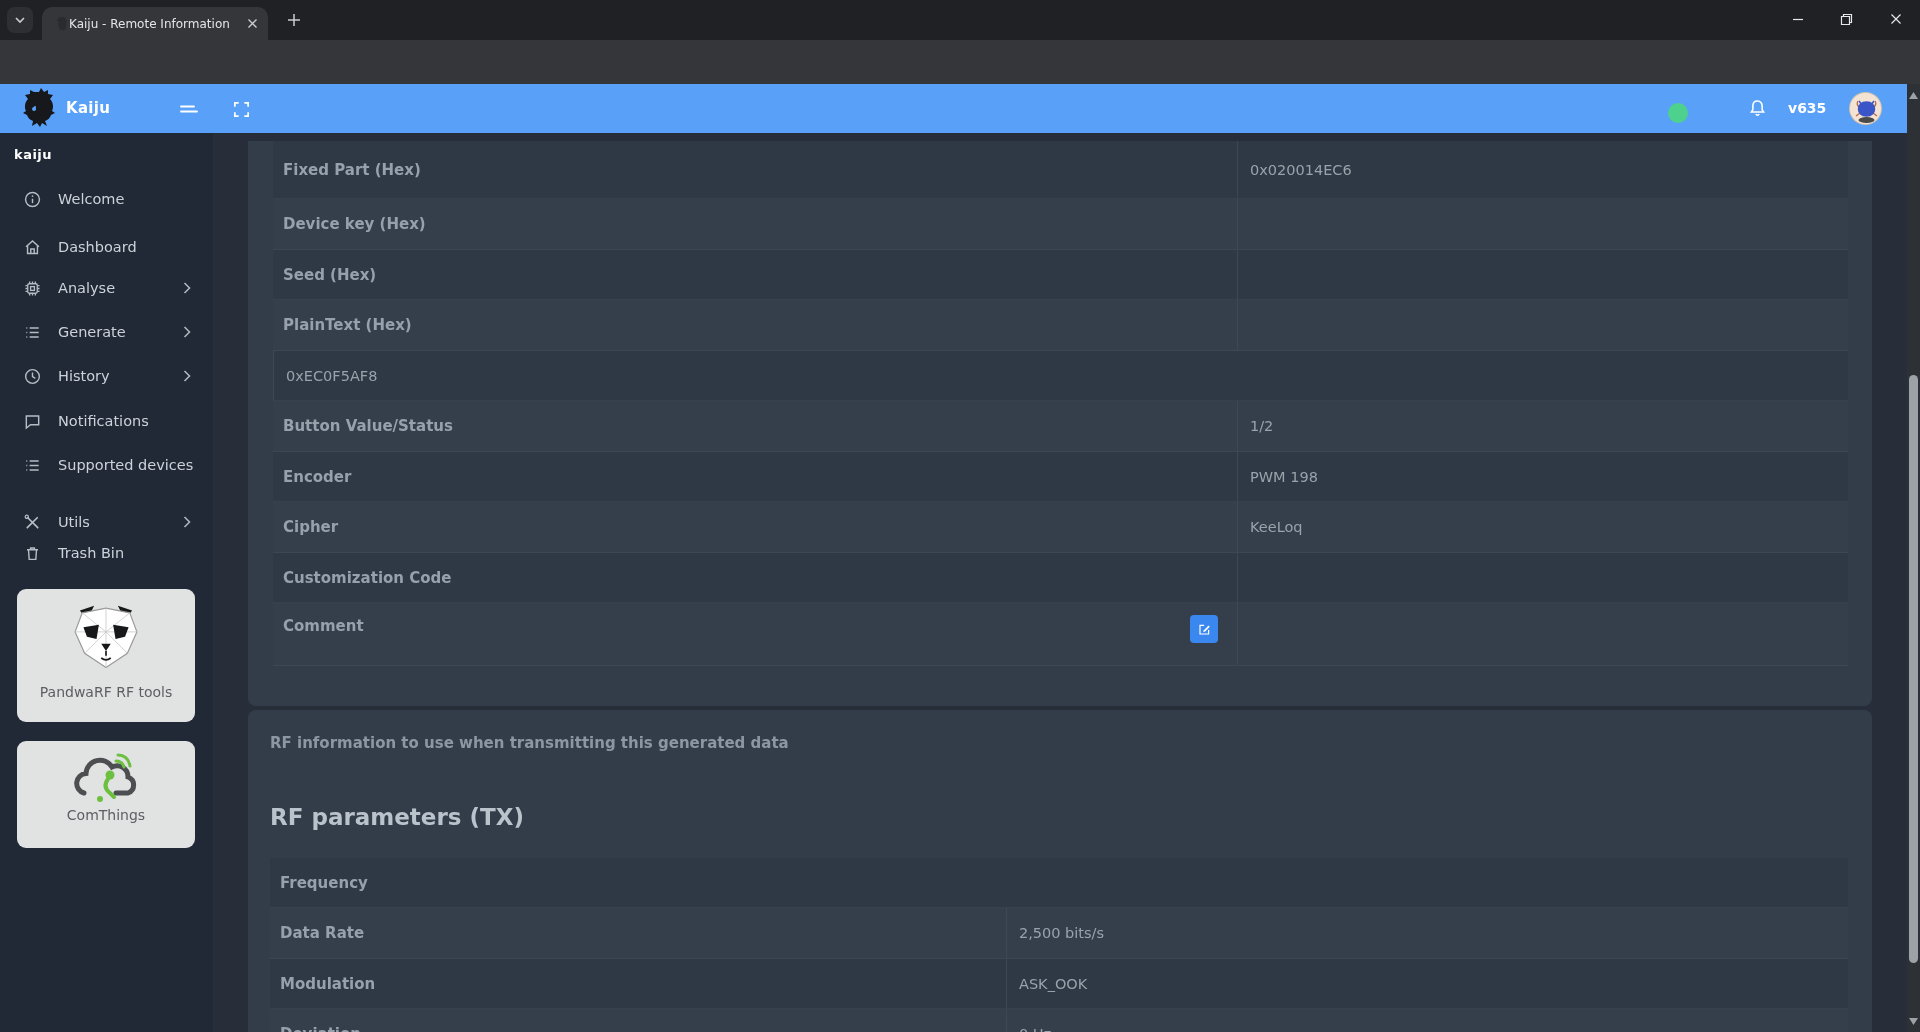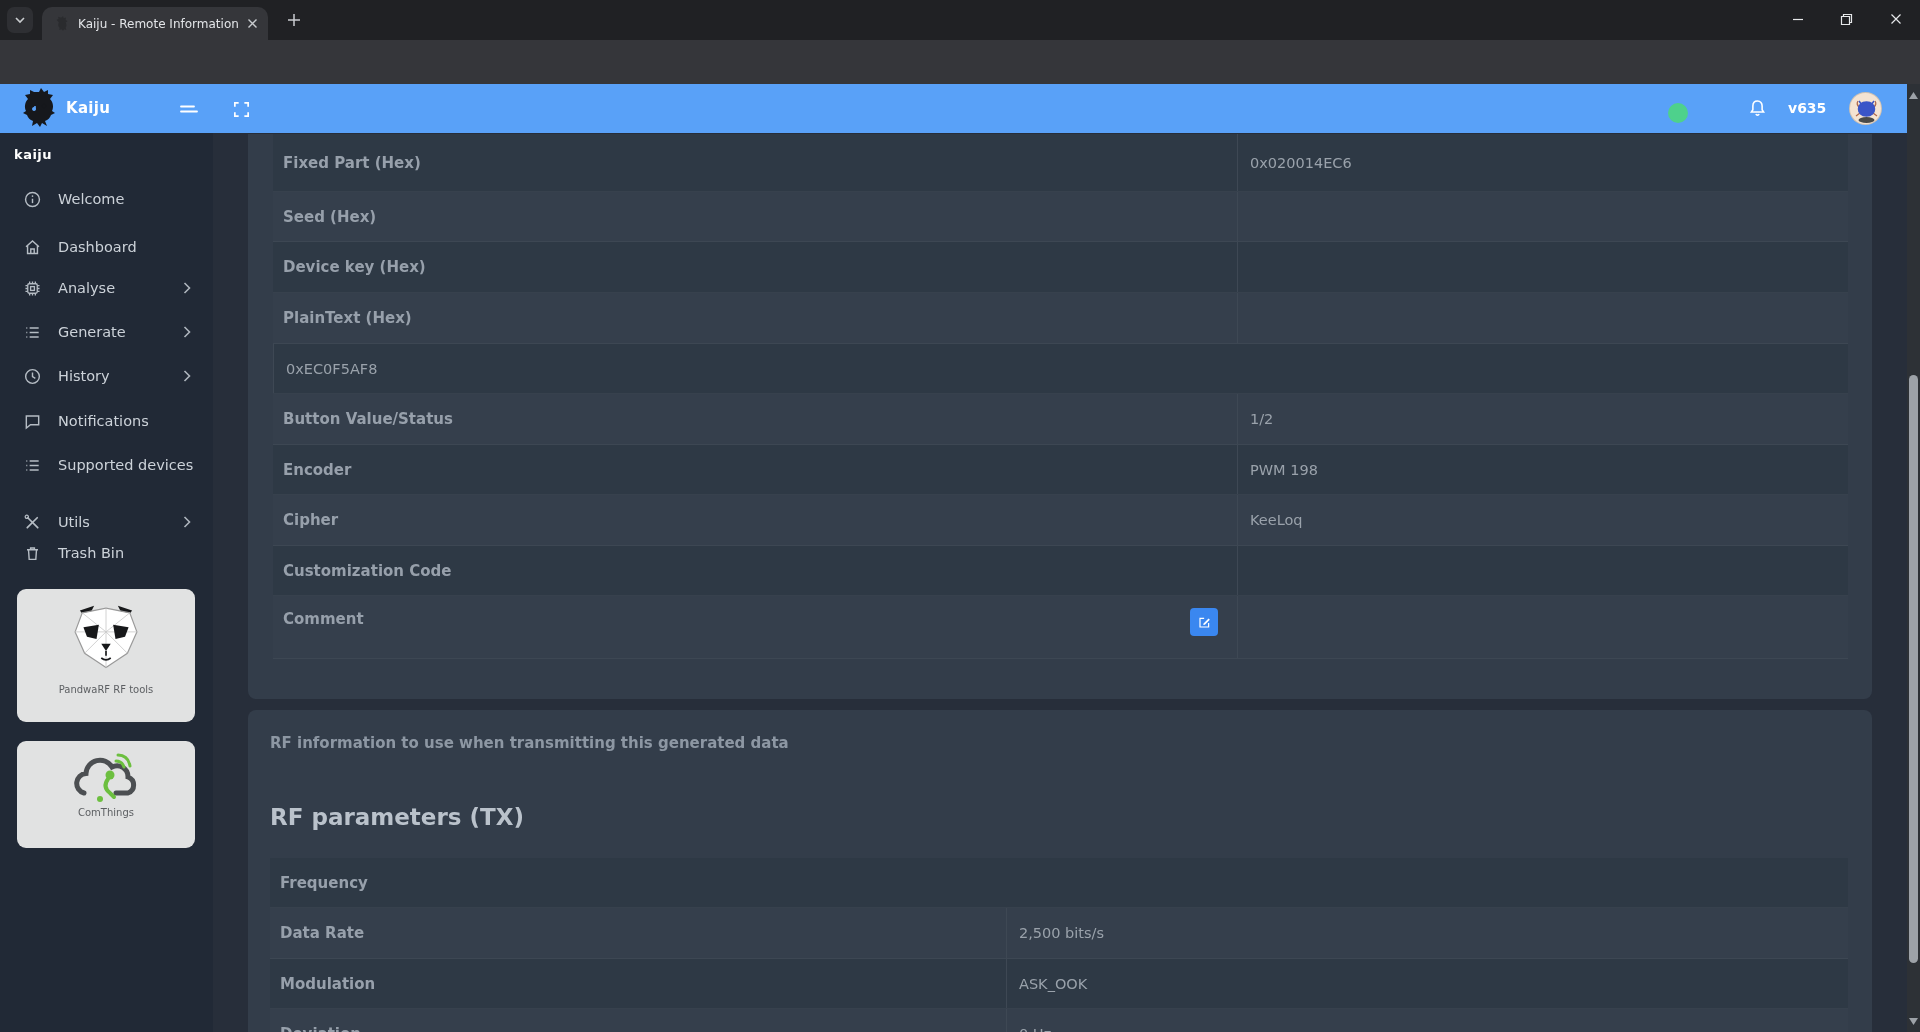--- a/index.html
+++ b/index.html
@@ -7,21 +7,21 @@
     font-family:"DejaVu Sans","Liberation Sans",sans-serif; }
   #screen { position:relative; width:1920px; height:1032px; overflow:hidden; }
   svg { display:block; }
 
   
   .tabbar { position:absolute; left:0; top:0; width:1920px; height:40px; background:#202124; }
   .tabsearch { position:absolute; left:7px; top:7px; width:26px; height:26px; border-radius:7px;
     background:#2e2f33; display:flex; align-items:center; justify-content:center; color:#c9cccf; }
   .tab { position:absolute; left:42px; top:7px; width:226px; height:33px; background:#35363a;
     border-radius:10px 10px 0 0; display:flex; align-items:center; padding:0 8px 0 12px; }
-  .tab-title { flex:1; font-size:12px; color:#e3e5e8; white-space:nowrap; overflow:hidden; margin-left:9px; }
+  .tab-title { flex:1; font-size:12px; color:#e3e5e8; white-space:nowrap; overflow:hidden; }
   .tab-close { color:#c9cccf; padding:2px; }
   .newtab { position:absolute; left:283px; top:9px; width:22px; height:22px; color:#c9cccf;
     display:flex; align-items:center; justify-content:center; }
   .winbtn { position:absolute; top:0; width:44px; height:38px; display:flex; align-items:center;
     justify-content:center; color:#e6e8ea; }
   .toolbar { position:absolute; left:0; top:40px; width:1920px; height:44px; background:#35363a; }
   .navbtn { position:absolute; top:50px; width:26px; height:26px; display:flex; align-items:center;
     justify-content:center; color:#cdd0d3; }
   .navbtn.dim { color:#83878b; }
   .omnibox { position:absolute; left:130px; top:49px; width:1447px; height:28px; border-radius:14px;
@@ -62,27 +62,27 @@
   .sidebar { position:absolute; left:0; top:133px; width:213px; height:899px; background:#212936; }
   .side-title { position:absolute; left:14px; top:14px; color:#ffffff; font-size:13px; font-weight:bold;
     letter-spacing:.5px; }
   .side-item { position:absolute; left:0; width:213px; height:38px; display:flex; align-items:center;
     padding-left:23px; color:#ccd2d9; cursor:default; }
   .side-item .ic { width:19px; height:19px; color:#b5bcc4; flex:none; }
   .side-item .lbl { font-size:14.5px; margin-left:16px; flex:1; white-space:nowrap; }
   .side-item .chev { width:8px; height:12px; color:#aeb5bd; margin-right:22px; }
   .side-card { position:absolute; left:17px; width:178px; background:#e1e2e2; border-radius:9px;
     display:flex; flex-direction:column; align-items:center; }
-  .side-card .cap { color:#5c5f62; font-size:10px; }
+  .side-card .cap { color:#5c5f62; font-size:14px; }
 
   
   .main { position:absolute; left:213px; top:133px; width:1694px; height:899px; background:#272e3a;
     overflow:hidden; }
   .card { position:absolute; left:35px; width:1624px; background:#333d4a; }
-  .card1 { top:1px; height:565px; border-radius:0 0 8px 8px;text-decoration:underline; }
+  .card1 { top:8px; height:565px; border-radius:0 0 8px 8px;text-decoration:underline; }
   .card2 { top:577px; height:480px; border-radius:8px; }
   .dtable { position:absolute; }
   .trow { display:flex; width:100%; border-bottom:1px solid rgba(255,255,255,.045); }
   .trow:nth-child(odd)  { background:#2e3945; }
   .trow:nth-child(even) { background:#353f4c; }
   .tlabel { display:flex; align-items:center; padding-left:10px; color:#97a0ab; font-weight:bold;
     font-size:15px; position:relative; }
   .tvalue { flex:1; display:flex; align-items:center; border-left:1px solid #3e4854; padding-left:12px;
     color:#9aa2ab; font-size:14.5px; }
   .t1 { left:25px; top:0; width:1575px; }
@@ -403,26 +403,26 @@
   </div>
 
   <div class="main">
 
     <div class="card card1">
       <div class="dtable t1">
         <div class="trow" style="height:58px">
           <div class="tlabel">Fixed Part (Hex)</div>
           <div class="tvalue">0x020014EC6</div>
         </div>
+        <div class="trow" style="height:51px">
+          <div class="tlabel">Device key (Hex)</div>
+          <div class="tvalue"></div>
+        </div>
         <div class="trow" style="height:50px">
           <div class="tlabel">Seed (Hex)</div>
-          <div class="tvalue"></div>
-        </div>
-        <div class="trow" style="height:51px">
-          <div class="tlabel">Device key (Hex)</div>
           <div class="tvalue"></div>
         </div>
         <div class="trow" style="height:51px">
           <div class="tlabel">PlainText (Hex)</div>
           <div class="tvalue"></div>
         </div>
         <div class="trow" style="height:50px">
           <div class="tvalue">0xEC0F5AF8</div>
         </div>
         <div class="trow" style="height:51px">

